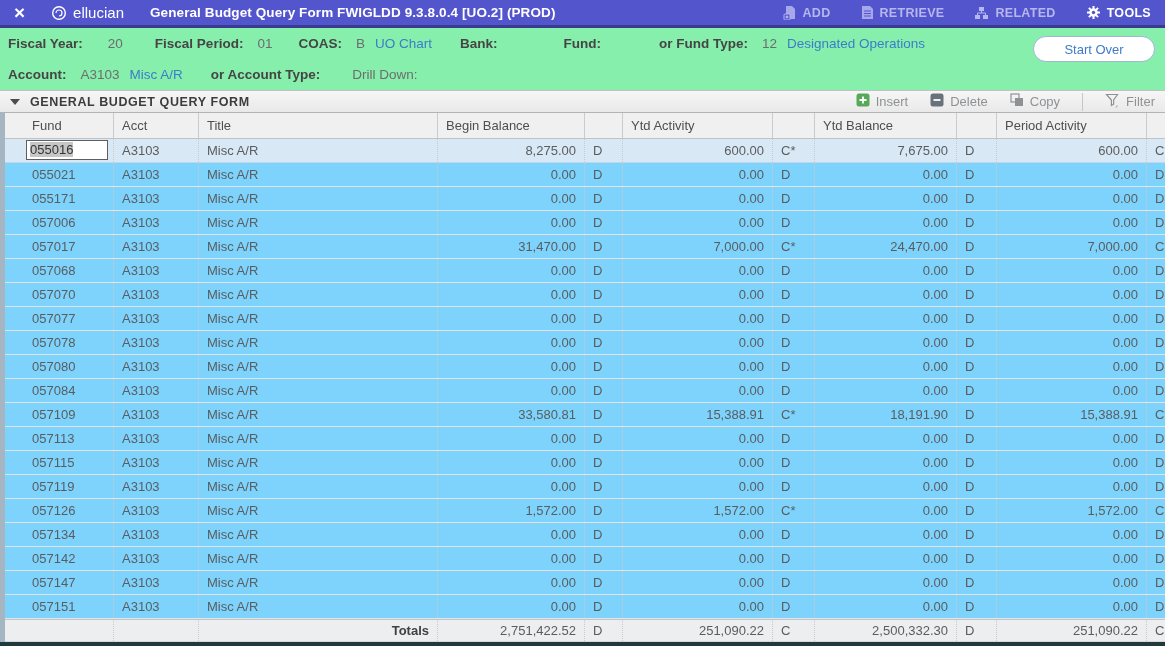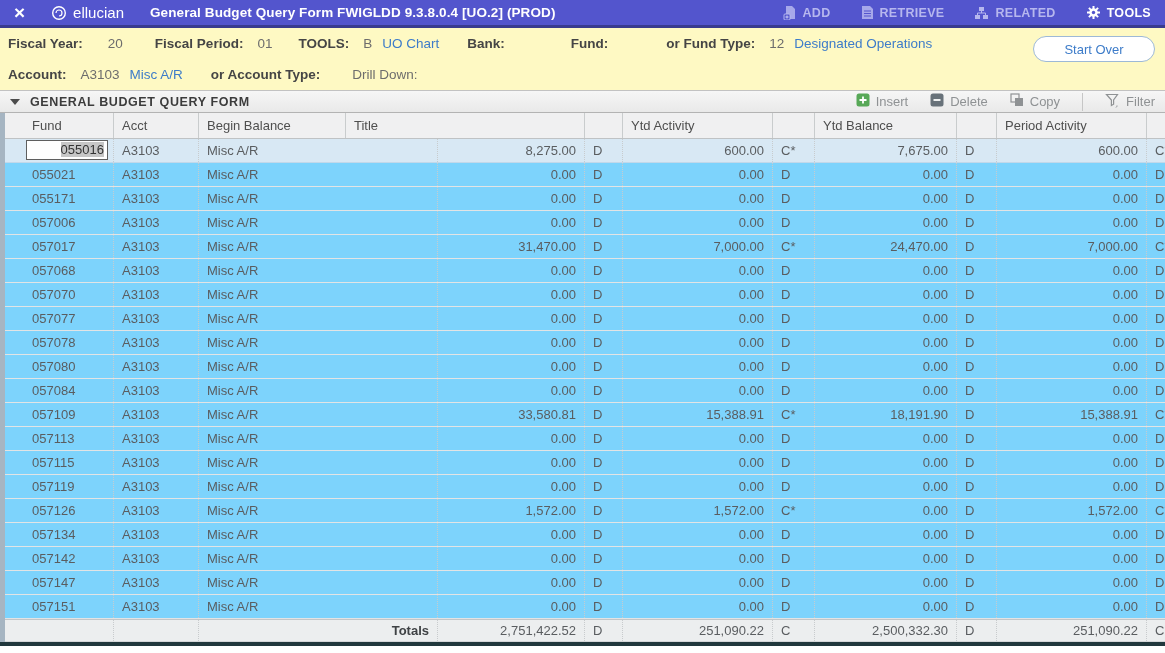--- a/index.html
+++ b/index.html
@@ -14,21 +14,21 @@
   .brand { display:flex; align-items:center; gap:6px; margin-right:26px; font-size:15px; }
   .brand svg { display:block; }
   .win-title { font-weight:bold; letter-spacing:.1px; }
   .tb-actions { margin-left:auto; display:flex; align-items:center; gap:30px; }
   .tb-action { display:flex; align-items:center; gap:6px; color:#b6b7ee; font-size:12.5px;
     font-weight:bold; letter-spacing:.3px; cursor:pointer; }
   .tb-action.bright { color:#ffffff; }
   .tb-action svg { display:block; }
 
   
-  .keyblock { position:relative; height:62px; background:#fef9c3; font-size:13.5px; color:#6d6d6d; }
+  .keyblock { position:relative; height:62px; background:#86efac; font-size:13.5px; color:#6d6d6d; }
   .kb-row { display:flex; align-items:center; height:31px; padding-left:8px; }
   .kb-label { font-weight:bold; color:#454545; }
   .kb-val { color:#6d6d6d; }
   .kb-link { color:#3d7cc9; cursor:pointer; }
   .startover { position:absolute; top:8px; right:10px; width:122px; height:26px;
     border:1px solid #9db9d6; border-radius:14px; background:#fff; color:#3d7cc9;
     font-size:13px; font-family:inherit; cursor:pointer; }
 
   
   .sectionbar { height:23px; background:linear-gradient(#f6f6f6,#e9e9e9);
@@ -60,21 +60,21 @@
   .c-ind1  { width:38px; }
   .c-num2  { width:150px; text-align:right; }
   .c-ind2  { width:42px; }
   .c-num3  { width:142px; text-align:right; }
   .c-ind3  { width:40px; }
   .c-num4  { width:150px; text-align:right; }
   .c-ind4  { width:38px; }
   .g-head .c-num1,.g-head .c-num2,.g-head .c-num3,.g-head .c-num4 { text-align:left; }
   .totals-label { text-align:right; font-weight:bold; color:#3f4245; }
   .fund-input { display:inline-block; width:82px; height:20px; margin-top:1px;
-    border:1px solid #5f5f5f; background:#fff; padding:0 3px; line-height:18px; vertical-align:top;text-align:right; }
+    border:1px solid #5f5f5f; background:#fff; padding:0 3px; line-height:18px; vertical-align:top; }
   .fund-input-sel { background:#c6c6c6; color:#333; }
 
   .bottombar { height:4px; background:#21383d; }
 </style>
 </head>
 <body>
 
 <div class="titlebar">
   <span class="close-x">×</span>
   <span class="brand">
@@ -132,21 +132,21 @@
     </span>
   </span>
 </div>
 
 <div class="keyblock">
   <div class="kb-row">
     <span class="kb-label">Fiscal Year:</span>
     <span class="kb-val" style="margin-left:25px">20</span>
     <span class="kb-label" style="margin-left:32px">Fiscal Period:</span>
     <span class="kb-val" style="margin-left:14px">01</span>
-    <span class="kb-label" style="margin-left:26px">TOOLS:</span>
+    <span class="kb-label" style="margin-left:26px">COAS:</span>
     <span class="kb-val" style="margin-left:14px">B</span>
     <span class="kb-link" style="margin-left:10px">UO Chart</span>
     <span class="kb-label" style="margin-left:28px">Bank:</span>
     <span class="kb-label" style="margin-left:66px">Fund:</span>
     <span class="kb-label" style="margin-left:58px">or Fund Type:</span>
     <span class="kb-val" style="margin-left:14px">12</span>
     <span class="kb-link" style="margin-left:10px">Designated Operations</span>
   </div>
   <div class="kb-row">
     <span class="kb-label">Account:</span>
@@ -191,22 +191,22 @@
           </svg></span>
       <span>Filter</span>
     </span>
   </span>
 </div>
 
 <div class="grid">
   <div class="g-head">
     <span class="cell c-fund">Fund</span>
     <span class="cell c-acct">Acct</span>
+    <span class="cell c-title">Title</span>
     <span class="cell c-num1">Begin Balance</span>
-    <span class="cell c-title">Title</span>
     <span class="cell c-ind1"></span>
     <span class="cell c-num2">Ytd Activity</span>
     <span class="cell c-ind2"></span>
     <span class="cell c-num3">Ytd Balance</span>
     <span class="cell c-ind3"></span>
     <span class="cell c-num4">Period Activity</span>
     <span class="cell c-ind4"></span>
   </div>
 
   <div>

